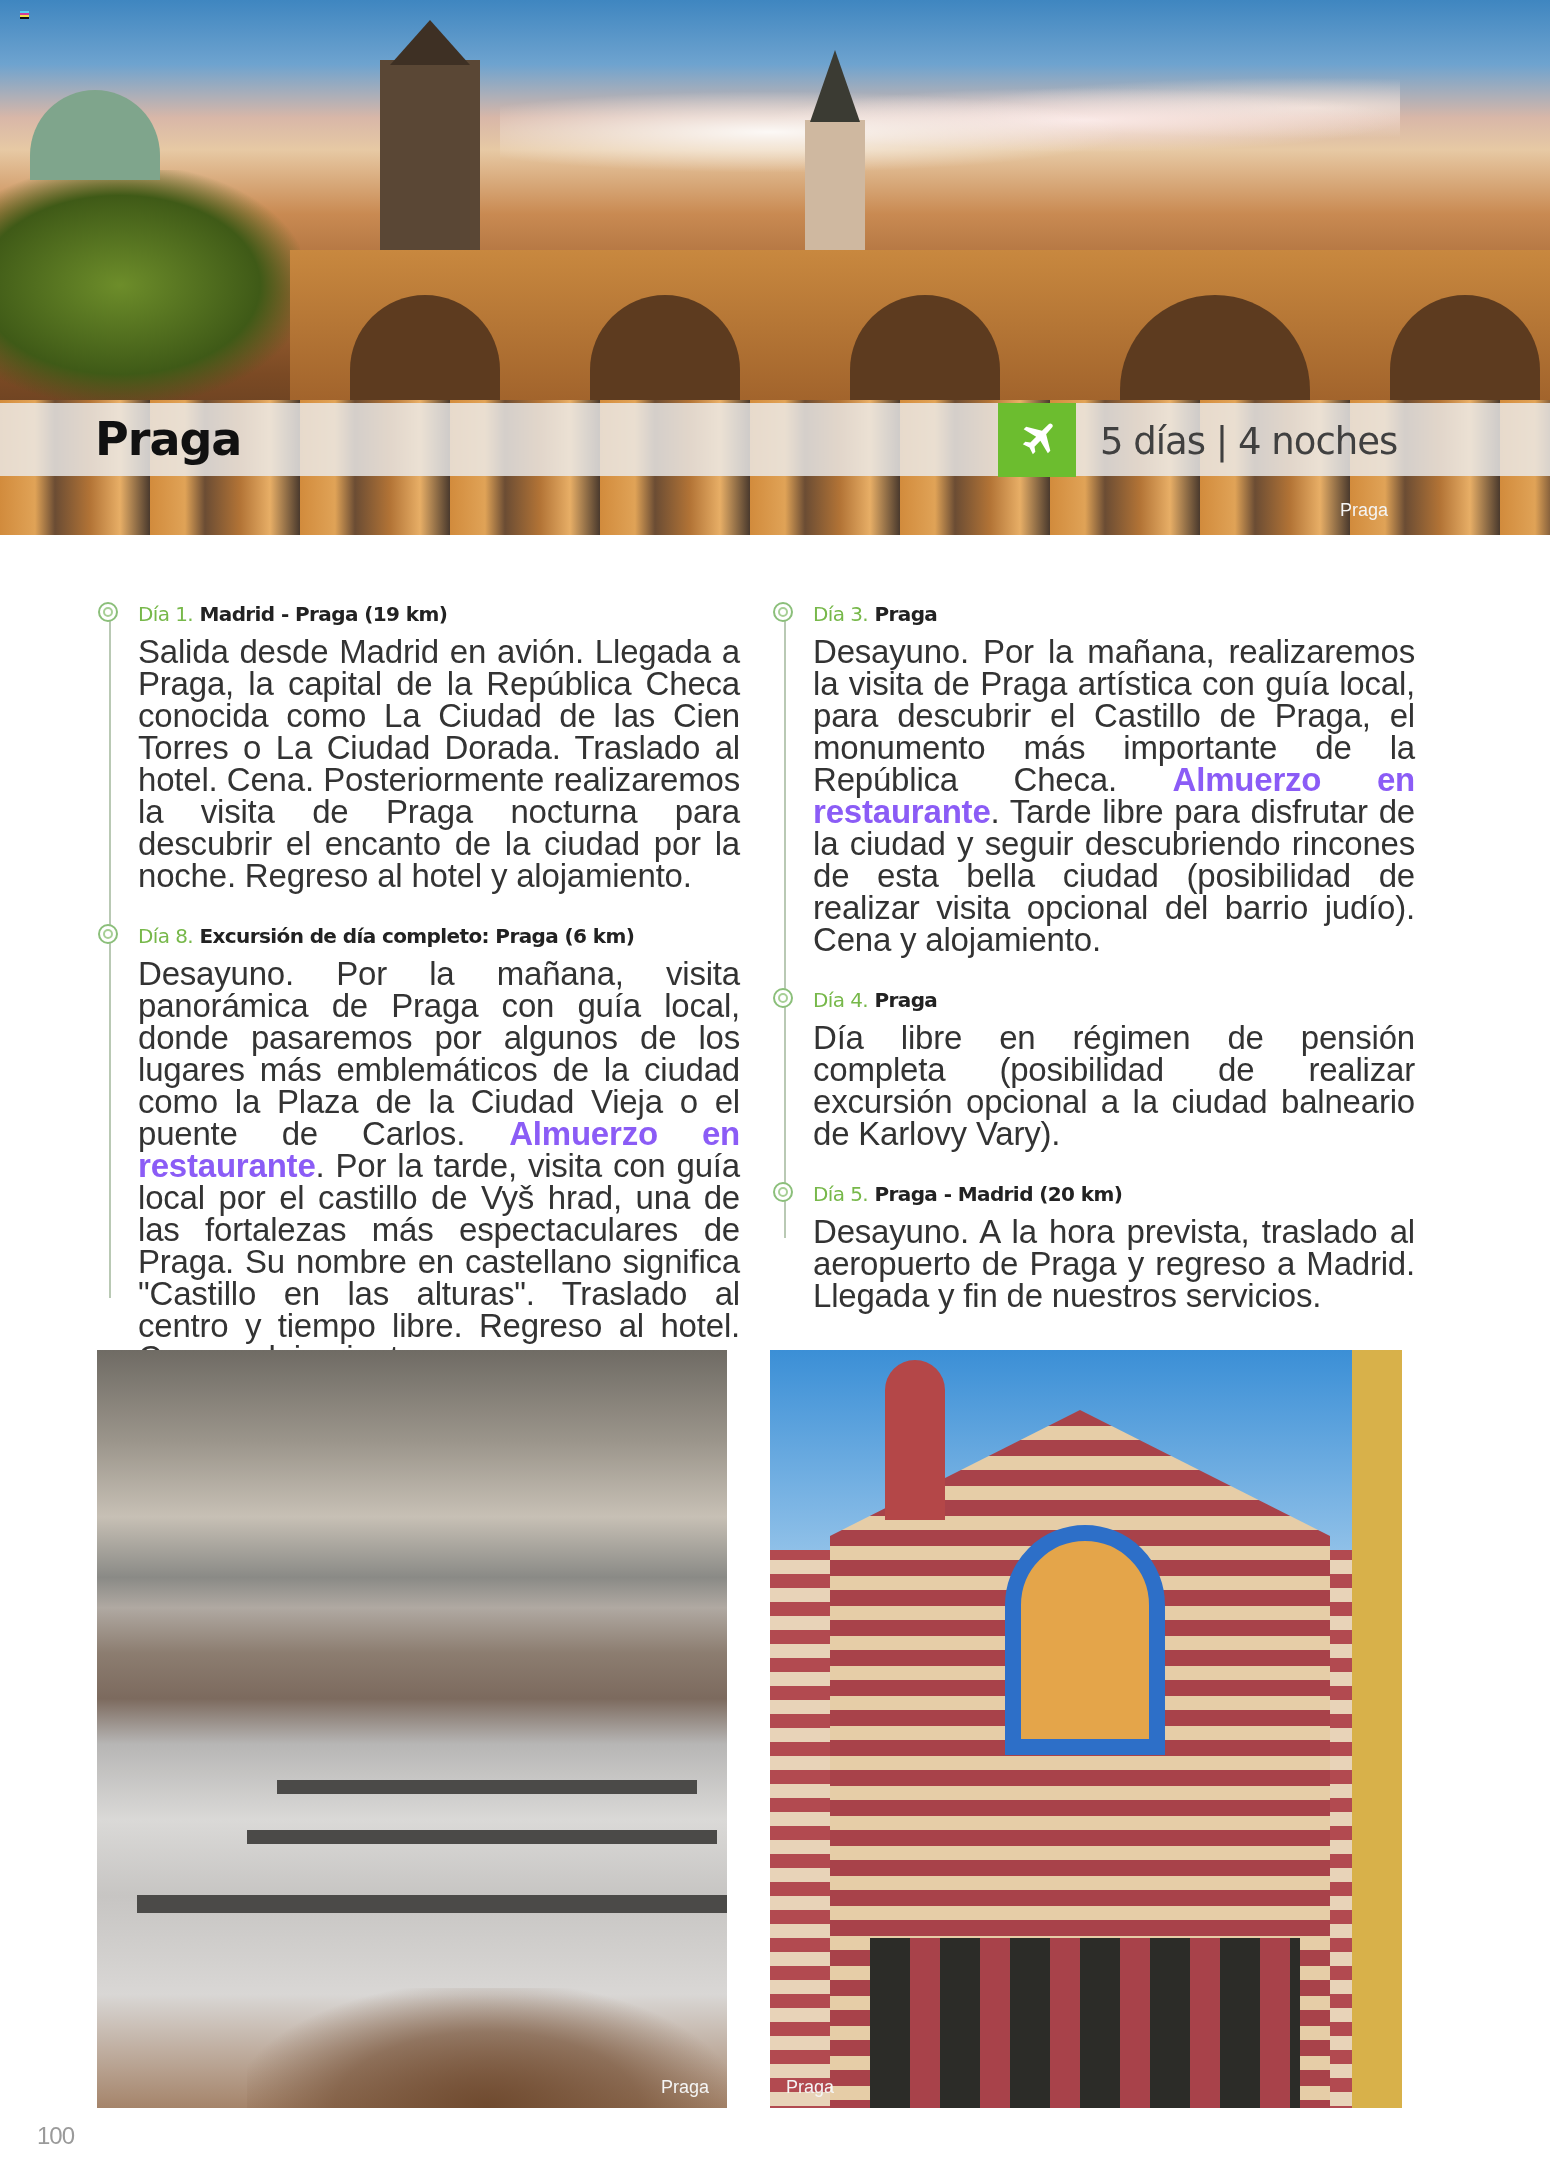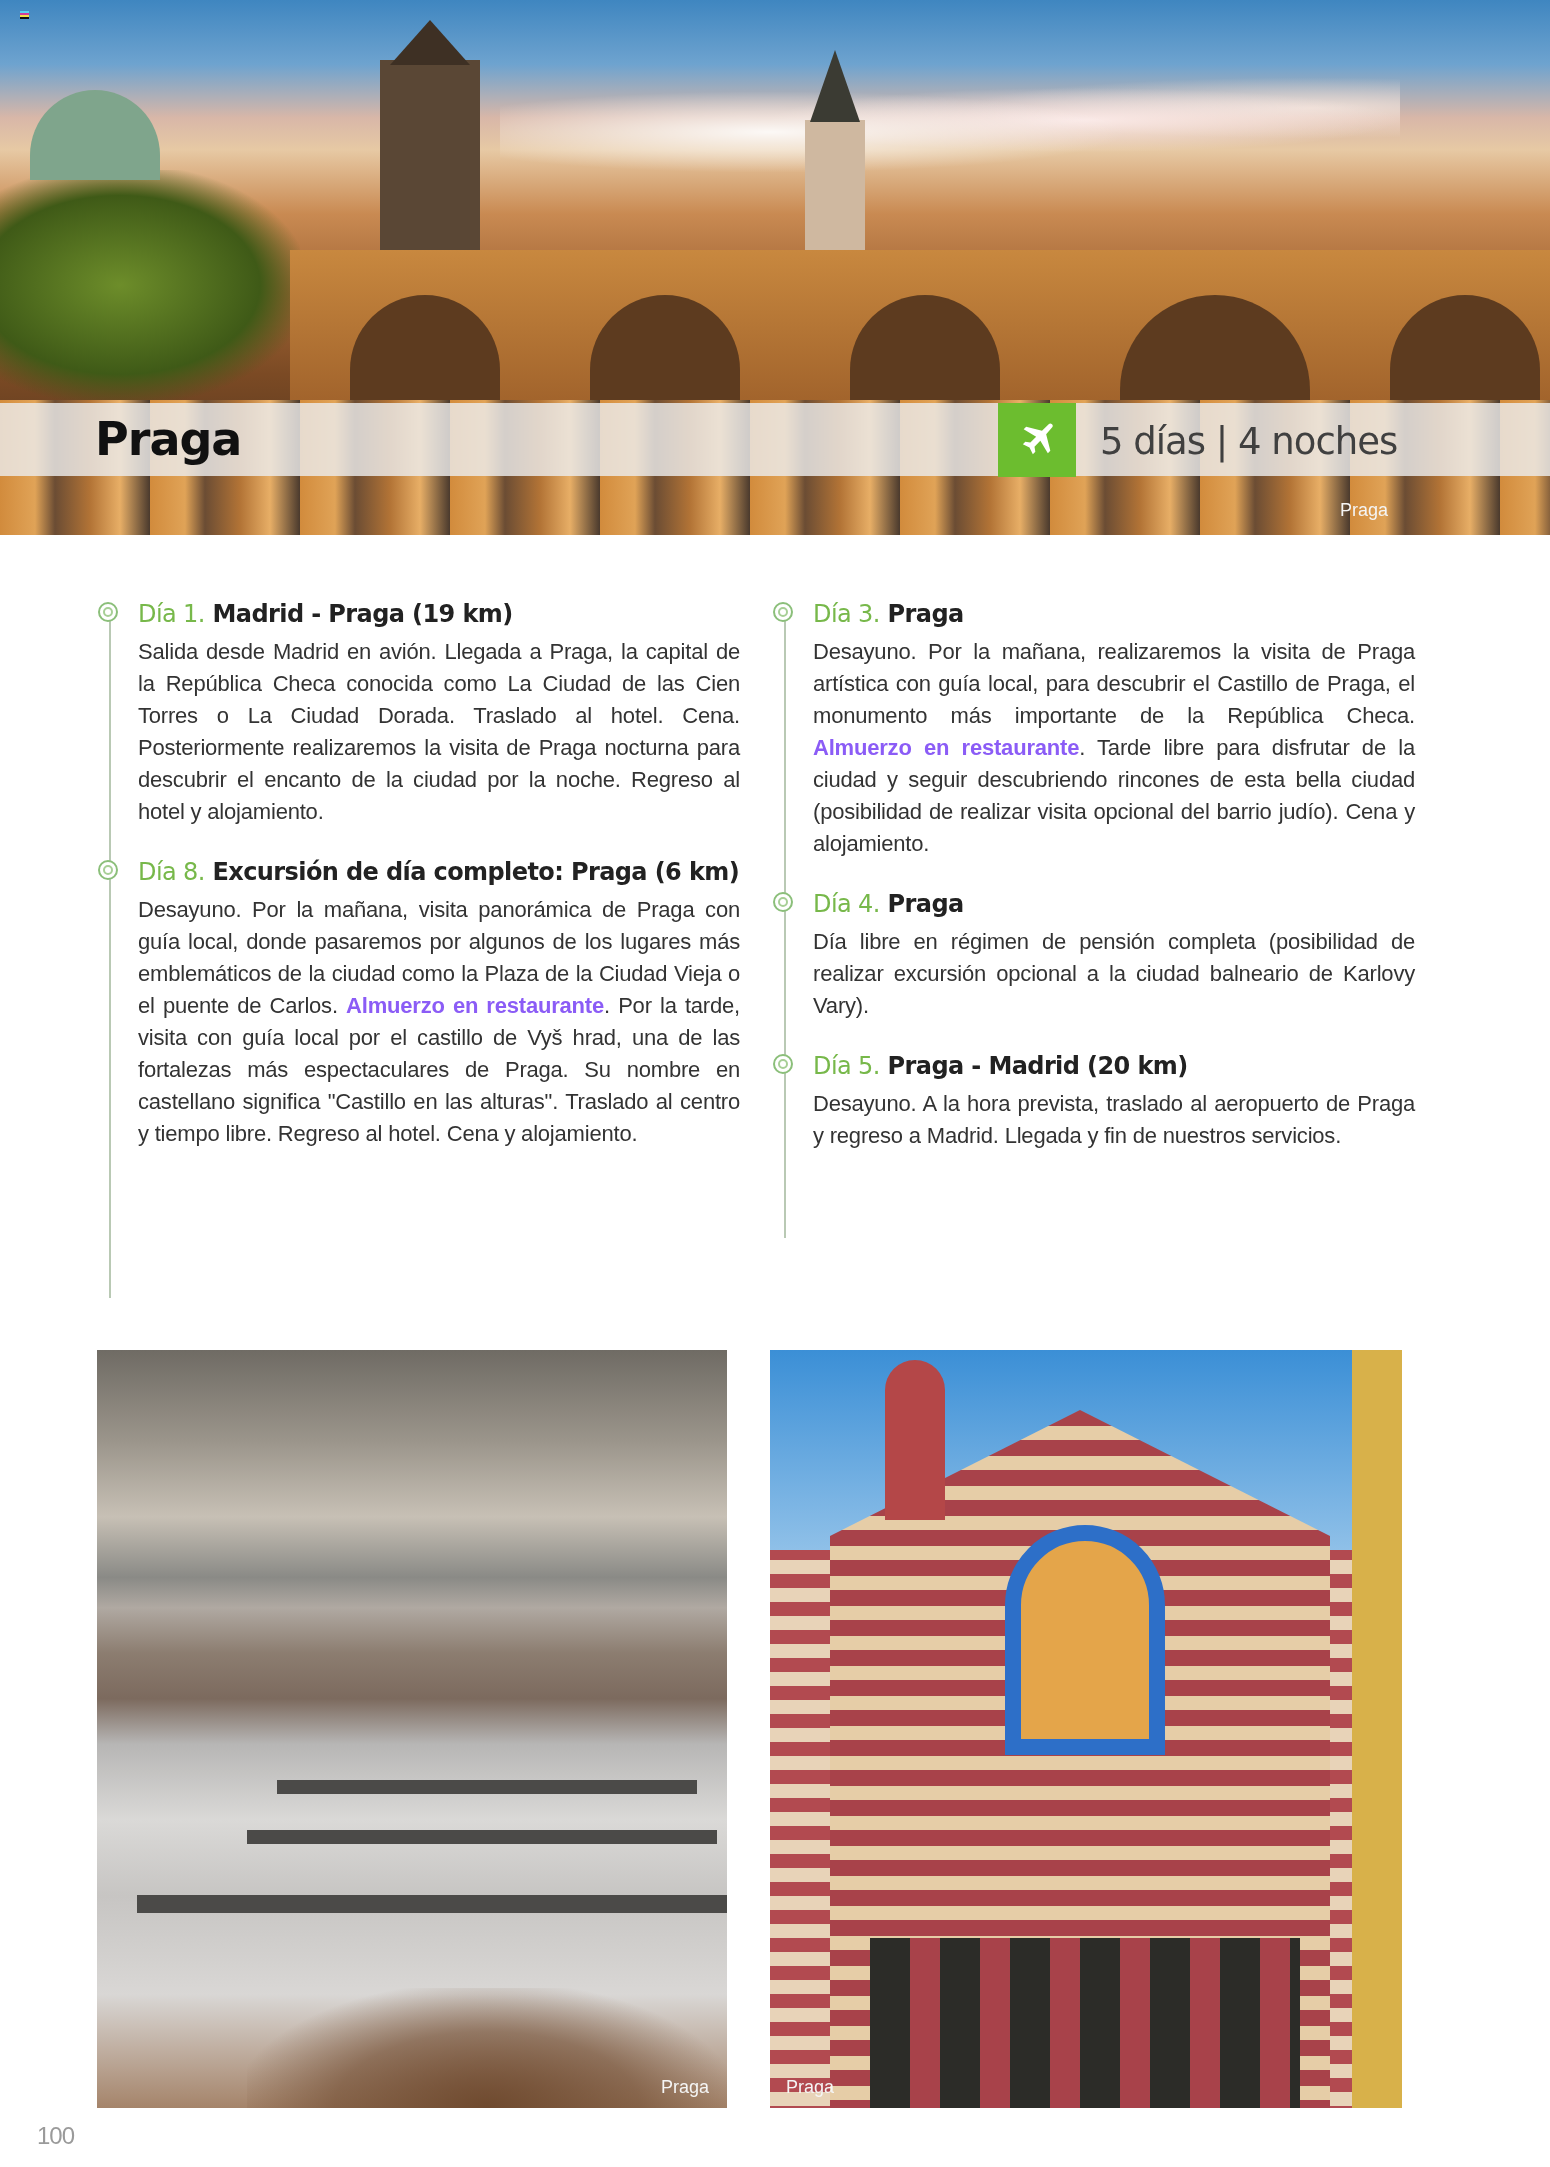--- a/index.html
+++ b/index.html
@@ -26,23 +26,23 @@
   .badge{position:absolute;left:998px;top:403px;width:78px;height:74px;background:#6cbd2f;display:flex;align-items:center;justify-content:center;}
   .duration{position:absolute;left:1100px;top:420px;font-family:"DejaVu Sans",sans-serif;font-size:37px;color:#404040;letter-spacing:-1px;}
   .photo-credit{position:absolute;color:#f5f5f5;font-size:18px;font-family:"Liberation Sans",sans-serif;}
   .col{position:absolute;top:598px;}
   .col.left{left:90px;width:650px;height:700px;}
   .col.right{left:765px;width:650px;height:640px;}
   .timeline{position:absolute;left:19px;top:12px;bottom:0;width:2px;background:#b9c9b4;}
   .day{position:relative;padding-left:48px;margin-bottom:28px;}
   .day .marker{position:absolute;left:8px;top:4px;width:20px;height:20px;border:2px solid #8bbf7a;border-radius:50%;background:#fff;box-sizing:border-box;}
   .day .marker:after{content:"";position:absolute;left:3px;top:3px;width:10px;height:10px;border:2px solid #a7cf96;border-radius:50%;box-sizing:border-box;}
-  .day h3{margin:0 0 6px 0;font-family:"DejaVu Sans",sans-serif;font-size:24px;font-weight:bold;color:#222;letter-spacing:-0.6px;line-height:32px;}
+  .day h3{margin:0 0 6px 0;font-family:"DejaVu Sans",sans-serif;font-size:20px;font-weight:bold;color:#222;letter-spacing:-0.6px;line-height:32px;}
   .day h3 .num{color:#77b84a;font-weight:normal;}
-  .day p{margin:0;font-size:22px;line-height:32px;color:#333;text-align:justify;letter-spacing:-0.2px;}
+  .day p{margin:0;font-size:33px;line-height:32px;color:#333;text-align:justify;letter-spacing:-0.2px;}
   .day p b{color:#8b5cf6;}
   .pic{position:absolute;top:1350px;height:758px;overflow:hidden;}
   .pic.left{left:97px;width:630px;
     background:linear-gradient(180deg,#6f6b64 0%,#9b958b 12%,#c7c0b5 22%,#8a8a86 30%,#b0a9a2 34%,#8c7d70 40%,#7c6a5e 46%,#b7b6b5 52%,#dad9d7 62%,#c7c5c3 72%,#d9d7d5 85%,#a5846a 100%);}
   .pic.left .bridge-l{position:absolute;left:40px;height:14px;background:#4b4a48;}
   .pic.left .trees-l{position:absolute;left:150px;bottom:0;width:480px;height:120px;background:radial-gradient(ellipse at 50% 100%,#6f4a2f 0,rgba(111,74,47,.6) 45%,rgba(0,0,0,0) 75%);}
   .pic.right{left:770px;width:632px;
     background:repeating-linear-gradient(180deg,#b24a50 0,#b24a50 14px,#e8d3b8 14px,#e8d3b8 28px);}
   .pic.right .sky-r{position:absolute;left:0;top:0;width:632px;height:200px;background:linear-gradient(180deg,#3b8fd6,#8fc0e8);}
   .pic.right .gable{position:absolute;left:60px;top:60px;width:500px;height:700px;background:repeating-linear-gradient(180deg,#a8424a 0,#a8424a 16px,#e6cda7 16px,#e6cda7 30px);clip-path:polygon(50% 0,100% 18%,100% 100%,0 100%,0 18%);}

